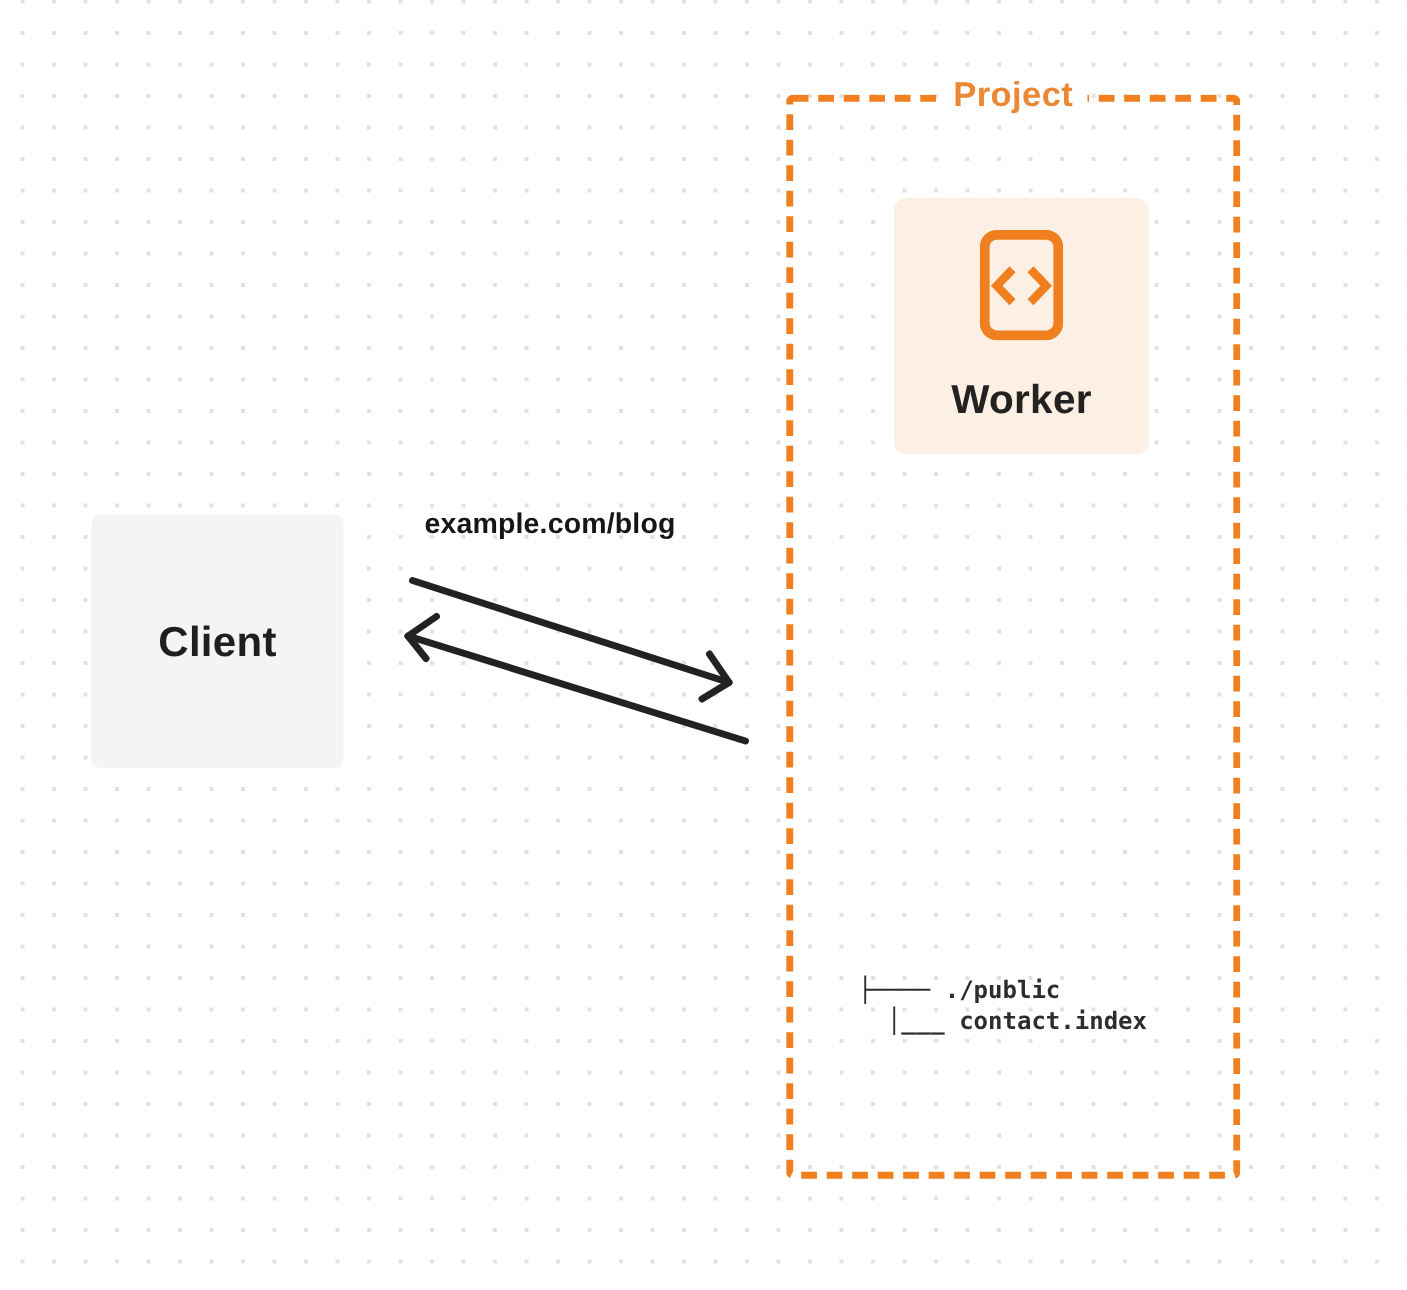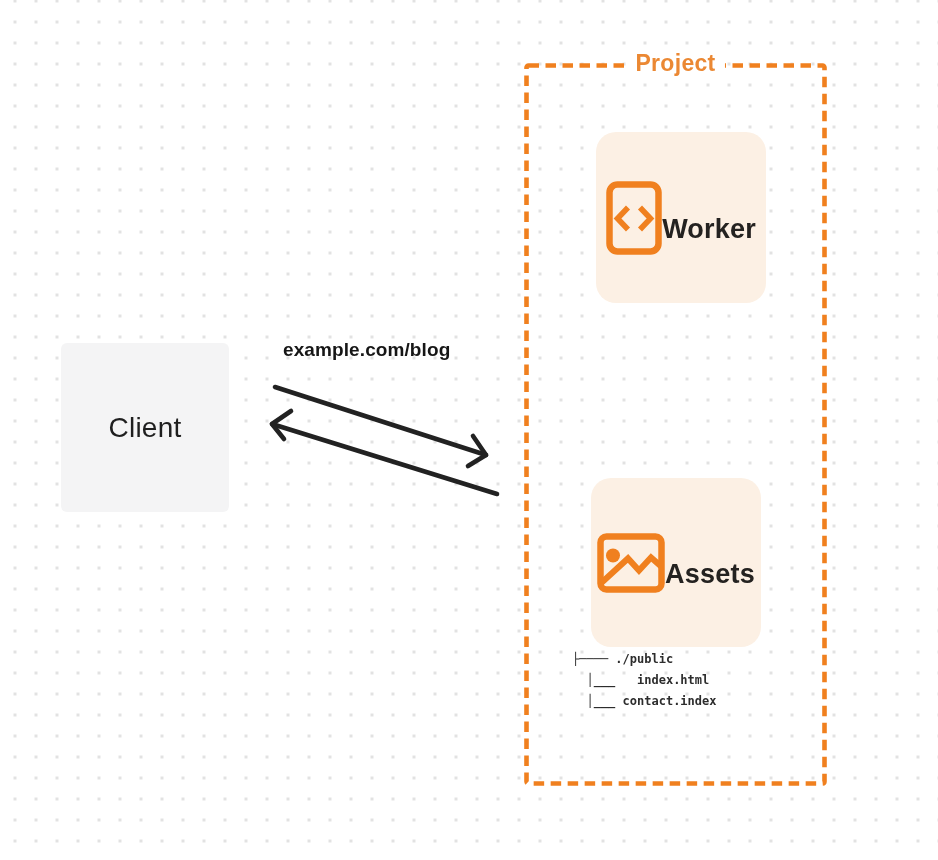--- a/index.html
+++ b/index.html
@@ -22,21 +22,21 @@
     background-image:radial-gradient(circle,var(--dot) 1.4px,transparent 1.6px);
     background-size:21px 21px;
     background-position:4.5px -9.5px;
   }
   .client-box{
     position:absolute;left:61px;top:343px;width:168px;height:169px;
     background:var(--clientBg);border-radius:6px;
     display:flex;align-items:center;justify-content:center;
   }
   .client-label{
-    font-size:28px;font-weight:400;color:var(--dark);letter-spacing:.2px;
+    font-size:28px;font-weight:700;color:var(--dark);letter-spacing:.2px;
   }
   .url-label{
     position:absolute;left:283px;top:339px;
     font-size:19px;font-weight:700;color:#161616;letter-spacing:.1px;
     white-space:nowrap;
   }
   .arrows{position:absolute;left:0;top:0;width:938px;height:860px;pointer-events:none;}
   .arrows path,.arrows polyline{
     fill:none;stroke:var(--arrow);stroke-width:4.6;
     stroke-linecap:round;stroke-linejoin:round;
@@ -49,35 +49,35 @@
     fill:none;stroke:var(--orange);stroke-width:4.6;
     stroke-dasharray:10.5 6.5;
   }
   .project-label{
     position:absolute;left:50%;top:0;transform:translate(-50%,-50%);
     background:#ffffff;padding:0 9px;
     font-size:23px;font-weight:800;color:var(--orangeText);
     white-space:nowrap;letter-spacing:.3px;
   }
   .card{
-    position:absolute;background:var(--cream);border-radius:20px;
-    display:flex;flex-direction:row;align-items:center;justify-content:center;text-align:right;
+    position:absolute;background:var(--cream);border-radius:8px;
+    display:flex;flex-direction:column;align-items:center;justify-content:center;text-align:right;
   }
   .card.worker{left:72px;top:69px;width:170px;height:171px;}
   .card.assets{left:67px;top:415px;width:170px;height:169px;}
   .card .icon-wrap{line-height:0;}
   .card .card-label{
     margin-top:24px;font-size:27px;font-weight:800;color:#242220;letter-spacing:.2px;
   }
   .icon-stroke{fill:none;stroke:var(--orange);}
   .icon-fill{fill:var(--orange);stroke:none;}
   .file-tree{
     position:absolute;left:48px;top:586px;
     font-family:"DejaVu Sans Mono","Liberation Mono",monospace;
-    font-size:12px;font-weight:700;line-height:21px;color:var(--treeText);
+    font-size:16px;font-weight:700;line-height:21px;color:var(--treeText);
   }
   .tree-line{white-space:pre;}
 </style>
 </head>
 <body>
 
 <div class="stage">
 
   <div class="client-box">
     <div class="client-label">Client</div>
@@ -102,36 +102,20 @@
       <div class="icon-wrap">
         <svg width="56" height="74" viewBox="0 0 56 74">
           <rect class="icon-stroke" x="3.5" y="3.5" width="49" height="67" rx="8" stroke-width="6.5"></rect>
           <polyline class="icon-stroke" points="22,26.5 11.5,37.5 22,48.5" stroke-width="5.6"></polyline>
           <polyline class="icon-stroke" points="34,26.5 44.5,37.5 34,48.5" stroke-width="5.6"></polyline>
         </svg>
       </div>
       <div class="card-label">Worker</div>
     </div>
 
-    <div class="card assets">
-      <div class="icon-wrap">
-        <svg width="68" height="60" viewBox="0 0 68 60">
-          <defs>
-            <clipPath id="imgclip">
-                <rect x="3.5" y="3.5" width="61" height="53" rx="6"></rect>
-              </clipPath>
-          </defs>
-          <circle class="icon-fill" cx="16" cy="22.5" r="7" clip-path="url(#imgclip)"></circle>
-          <path class="icon-stroke" d="M2 52 L31 25.5 L42 37.5 L54 24.5 L67 36" stroke-width="6.2" clip-path="url(#imgclip)"></path>
-          <rect class="icon-stroke" x="3.5" y="3.5" width="61" height="53" rx="6" stroke-width="6.5"></rect>
-        </svg>
-      </div>
-      <div class="card-label">Assets</div>
-    </div>
 
     <div class="file-tree">
       <div class="tree-line">├──── ./public</div>
-      <div class="tree-line">  │___   index.html</div>
       <div class="tree-line">  │___ contact.index</div>
     </div>
   </div>
 
 </div>
 
 </body></html>

